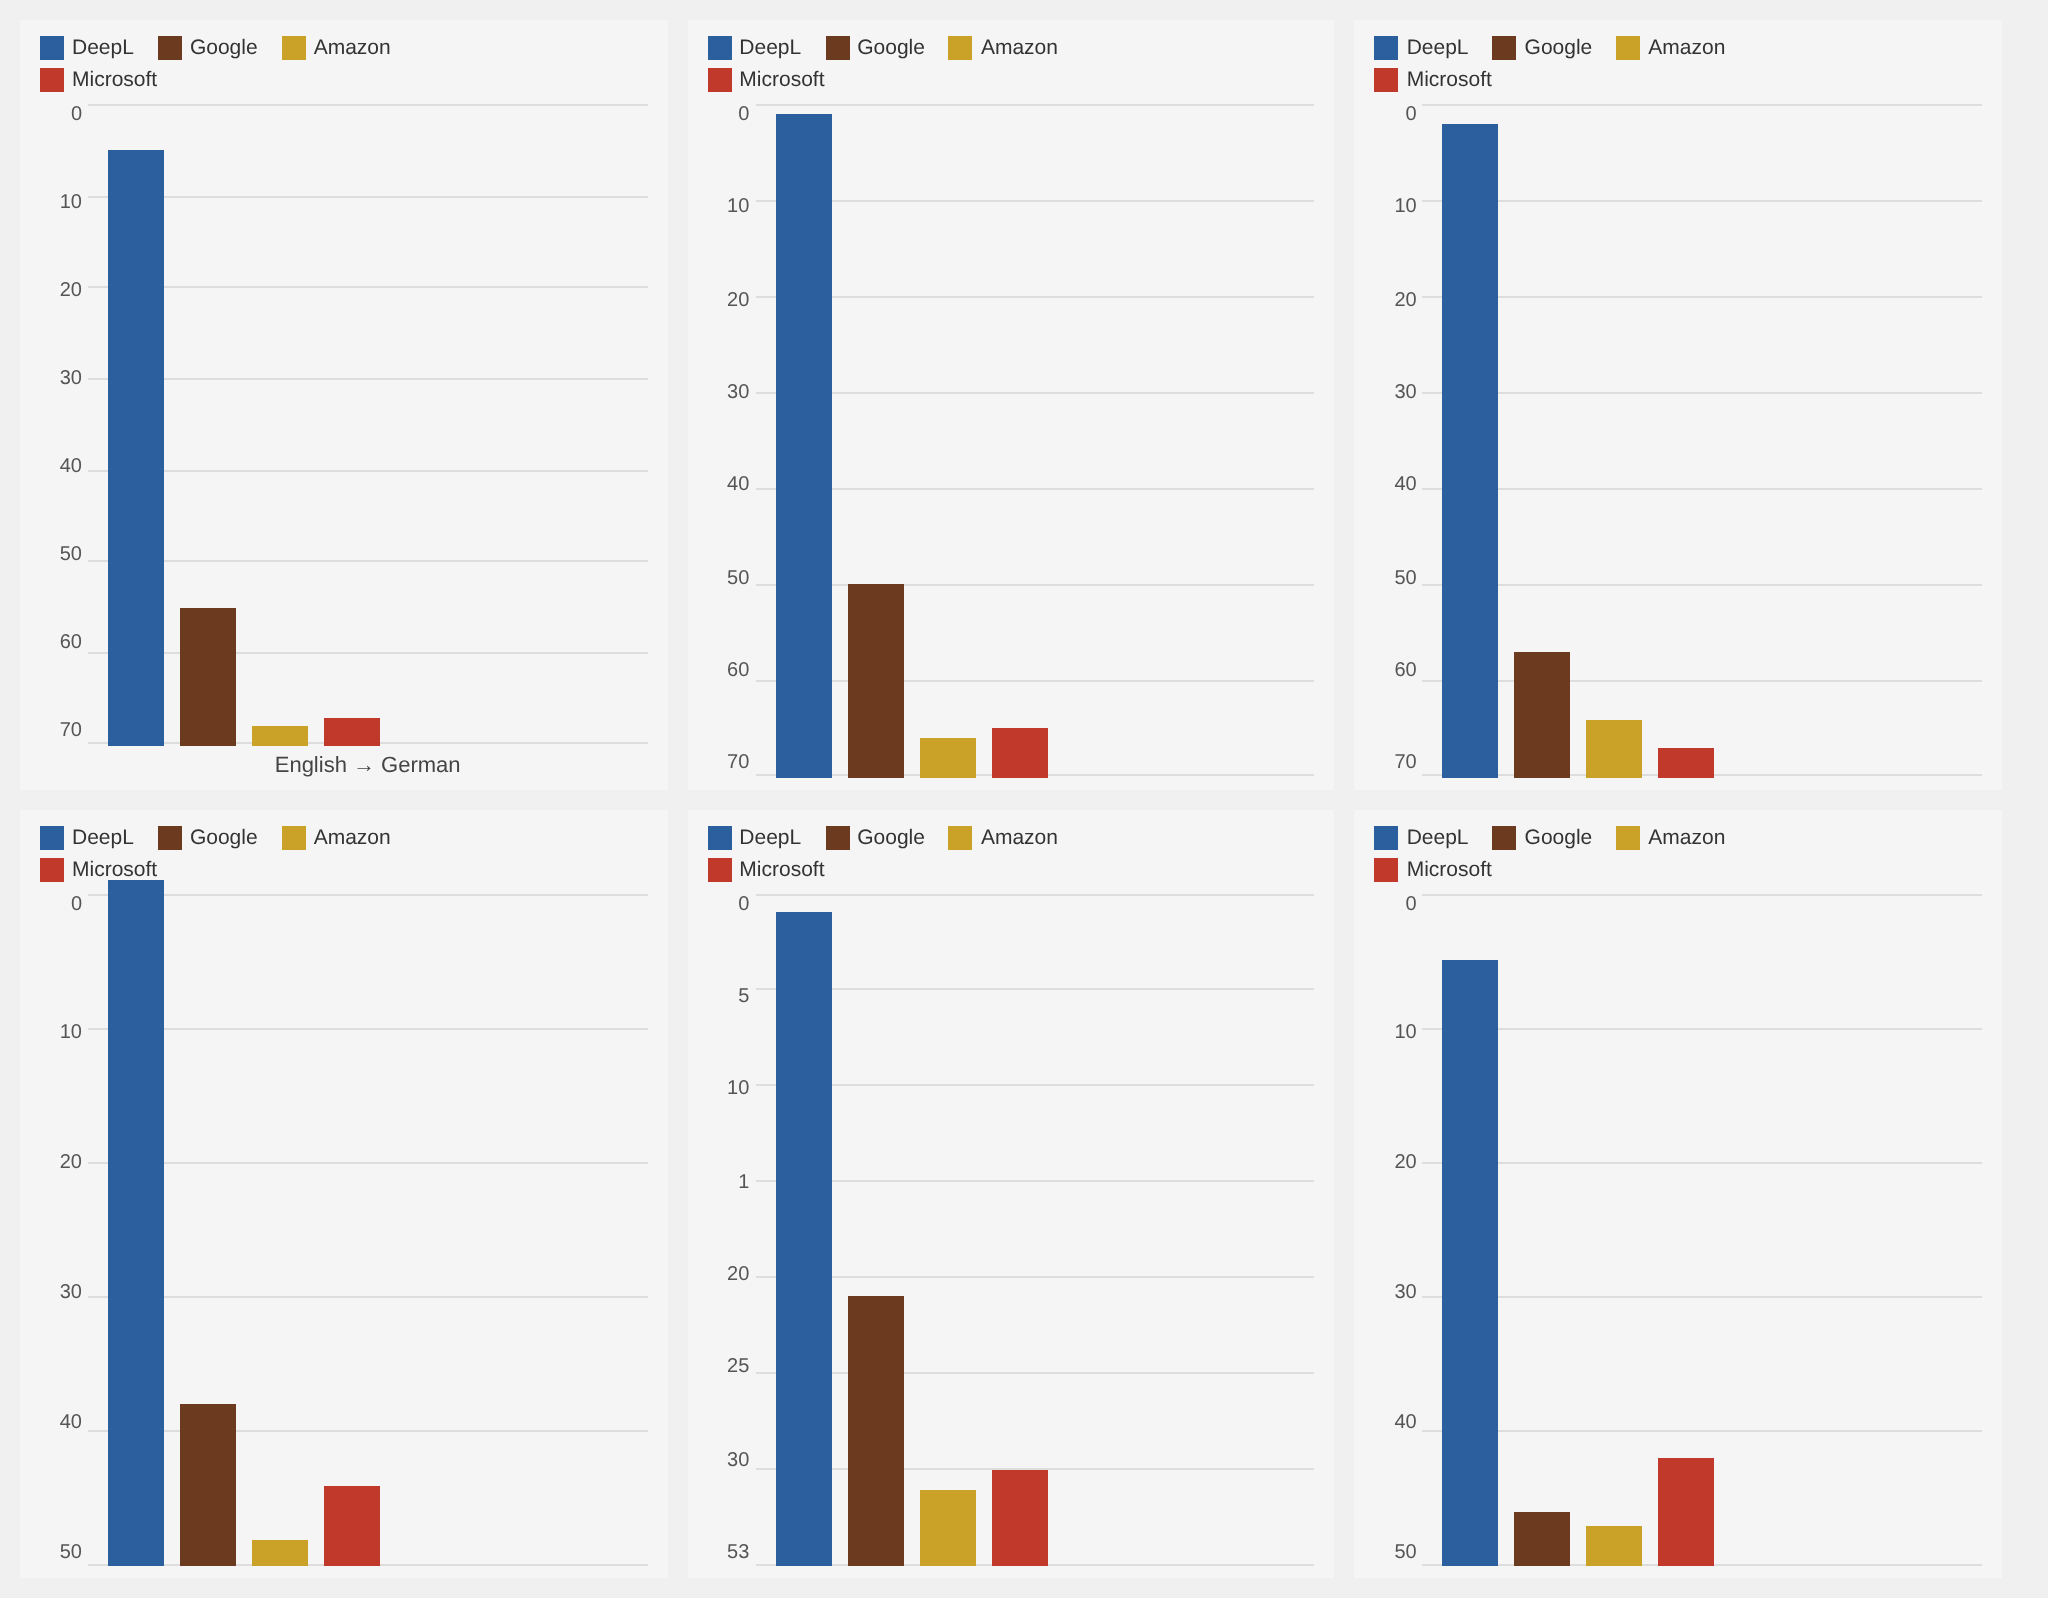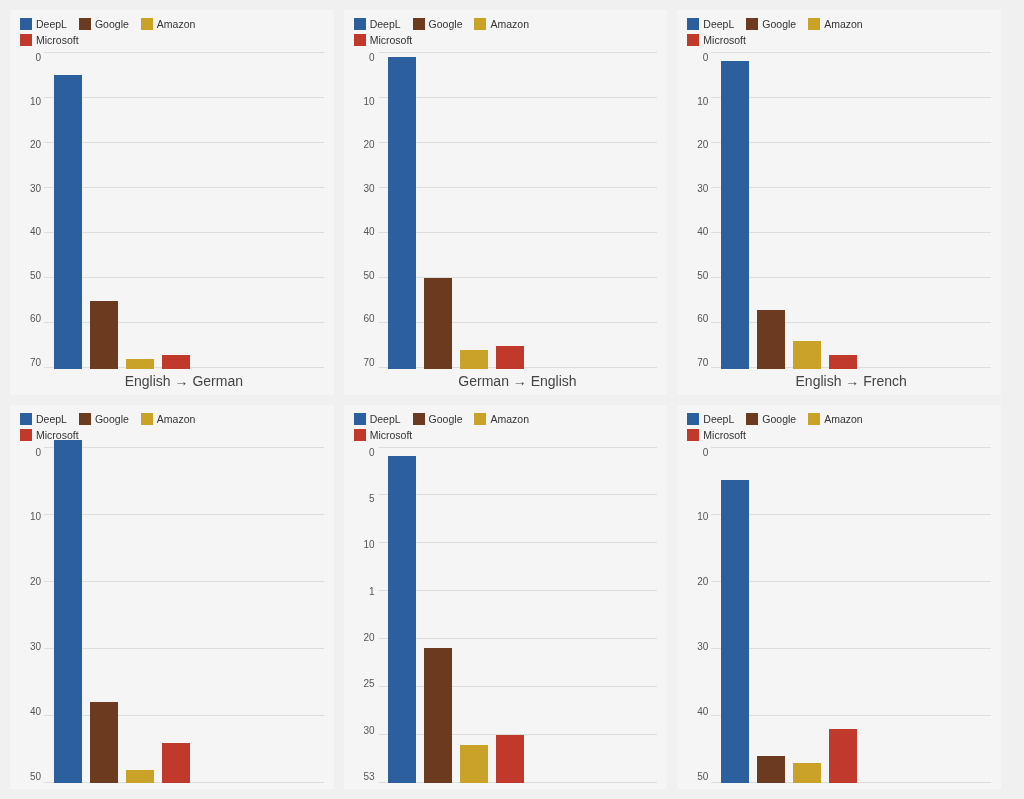--- a/index.html
+++ b/index.html
@@ -97,21 +97,21 @@
       padding-left: 10px;
       gap: 8px;
     }
     .bar {
       width: 28px;
       min-height: 0;
       flex-shrink: 0;
     }
     .x-label {
       text-align: center;
-      font-size: 14px;
+      font-size: 11px;
       color: #444;
       margin-top: 4px;
       padding-left: 24px;
     }
   </style>
 </head>
 <body>
 
 <div class="grid" id="charts-grid">
 <div class="chart-cell">
@@ -218,21 +218,20 @@
               <div class="grid-line"></div>
             </div>
             <div class="bars-inner">
               <div class="bar" style="height: 98.57%; background: rgb(44, 95, 158);"></div>
               <div class="bar" style="height: 28.57%; background: rgb(107, 58, 31);"></div>
               <div class="bar" style="height: 5.71%; background: rgb(201, 162, 39);"></div>
               <div class="bar" style="height: 7.14%; background: rgb(192, 57, 43);"></div>
             </div>
           </div>
         </div>
-        <div class="x-label">German → English</div>
       </div>
     </div>
     <div class="chart-cell">
       <div class="legend">
         <div style="display: flex; gap: 12px; width: 100%;">
           <div class="legend-item">
             <span class="legend-swatch" style="background: rgb(44, 95, 158);"></span>
             <span>DeepL</span>
           </div>
           <div class="legend-item">
@@ -275,21 +274,20 @@
               <div class="grid-line"></div>
             </div>
             <div class="bars-inner">
               <div class="bar" style="height: 97.14%; background: rgb(44, 95, 158);"></div>
               <div class="bar" style="height: 18.57%; background: rgb(107, 58, 31);"></div>
               <div class="bar" style="height: 8.57%; background: rgb(201, 162, 39);"></div>
               <div class="bar" style="height: 4.29%; background: rgb(192, 57, 43);"></div>
             </div>
           </div>
         </div>
-        <div class="x-label">English → French</div>
       </div>
     </div>
     <div class="chart-cell">
       <div class="legend">
         <div style="display: flex; gap: 12px; width: 100%;">
           <div class="legend-item">
             <span class="legend-swatch" style="background: rgb(44, 95, 158);"></span>
             <span>DeepL</span>
           </div>
           <div class="legend-item">

